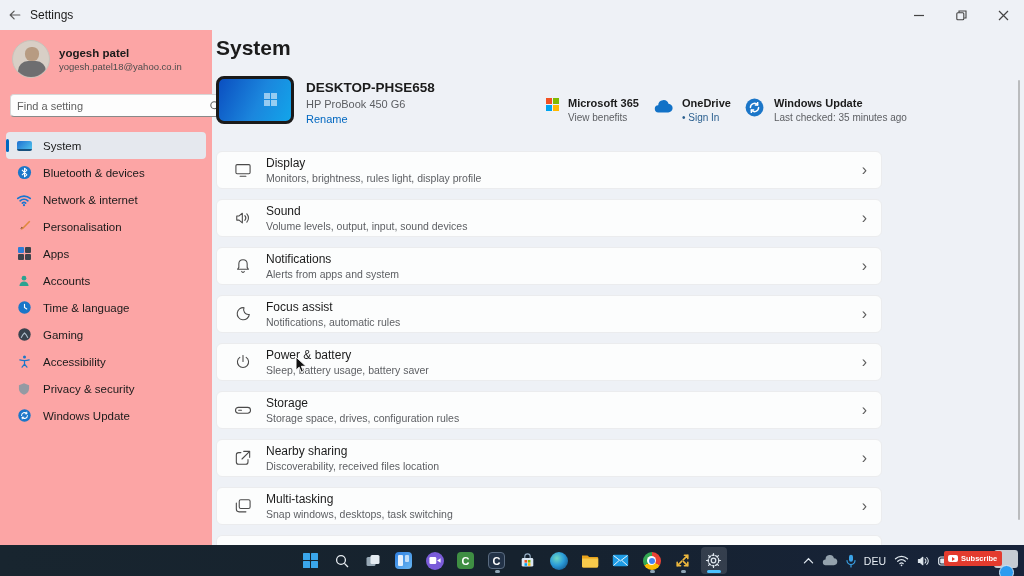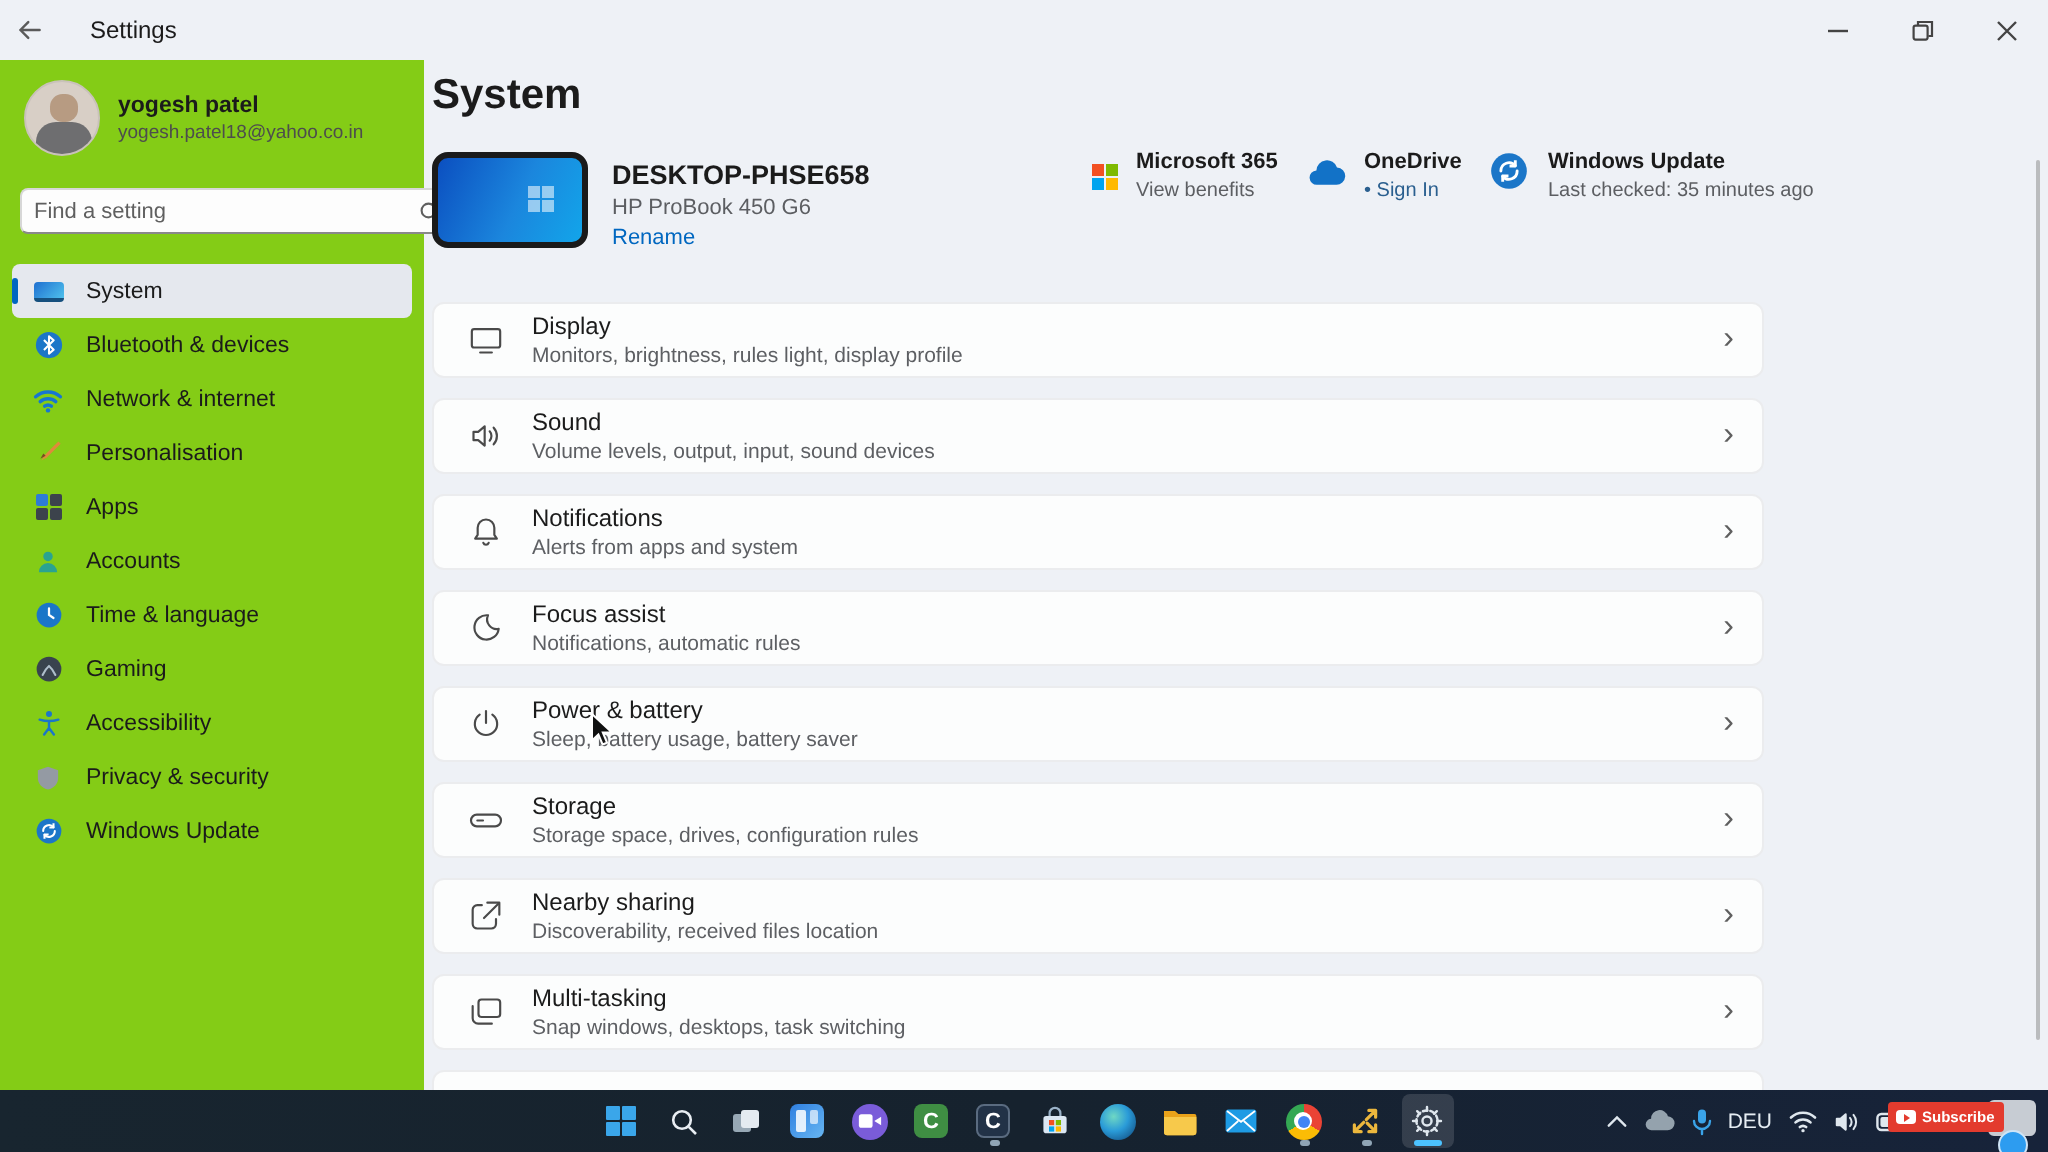--- a/index.html
+++ b/index.html
@@ -4,25 +4,25 @@
 <style>
   * { box-sizing: border-box; margin: 0; padding: 0; }
   html,body { width:1024px; height:576px; }
   body {
     font-family: "Liberation Sans", sans-serif;
     background:#eef1f6; position:relative; overflow:hidden; color:#1b1b1b;
   }
   
   .titlebar { position:absolute; top:0; left:0; right:0; height:30px; display:flex; align-items:center; }
   .back-btn { width:30px; height:30px; display:flex; align-items:center; justify-content:center; color:#5a5a5a; }
-  .tb-title { font-size:12px; color:#1b1b1b; margin-left:15px; }
+  .tb-title { font-size:12px; color:#1b1b1b; margin-left:0; }
   .win-controls { position:absolute; right:0; top:0; display:flex; }
   .win-btn { width:42px; height:30px; display:flex; align-items:center; justify-content:center; color:#444; }
   
-  .sidebar { position:absolute; left:0; top:30px; width:212px; bottom:31px; background:#84cc16; }
+  .sidebar { position:absolute; left:0; top:30px; width:212px; bottom:31px; background:#fca5a5; }
   .profile { position:absolute; left:12px; top:10px; display:flex; align-items:center; gap:9px; }
   .avatar { width:38px; height:38px; border-radius:50%; background:#d8cfc6; overflow:hidden; position:relative; border:1px solid #c9c2ba; }
   .avatar:before { content:""; position:absolute; left:12px; top:6px; width:14px; height:14px; border-radius:45%; background:#b79b82; }
   .avatar:after { content:""; position:absolute; left:5px; top:20px; width:28px; height:18px; border-radius:10px 10px 0 0; background:#6e6e70; }
   .p-name { font-size:11.5px; font-weight:bold; }
   .p-email { font-size:9.5px; color:#4d4d4d; margin-top:2px;text-align:center; }
   .searchbox { position:absolute; left:10px; top:64px; width:216px; height:23px; background:#fdfdfd; border:1px solid #d7d7d7; border-bottom:1px solid #898989; border-radius:4px; display:flex; align-items:center; }
   .searchbox input { flex:1; border:none; outline:none; background:transparent; font-size:11px; padding:0 6px; color:#333; font-family:"Liberation Sans",sans-serif; }
   .searchbox input::placeholder { color:#5f5f5f; }
   .search-ico { width:20px; color:#5f5f5f; display:flex; justify-content:center; }
@@ -39,21 +39,21 @@
   
   .main { position:absolute; left:216px; top:30px; right:0; bottom:31px; overflow:hidden; }
   .page-title { position:absolute; left:0; top:6px; font-size:21px; font-weight:600; }
   .dev-thumb { position:absolute; left:0; top:46px; width:78px; height:48px; border-radius:8px; border:3px solid #1a1a1a; background:linear-gradient(115deg,#0b4fc0 0%,#1b86dd 55%,#12a5ea 100%); }
   .dev-thumb .winlogo { position:absolute; right:14px; top:14px; width:13px; height:13px; display:grid; grid-template-columns:6px 6px; grid-template-rows:6px 6px; gap:1px; }
   .dev-thumb .winlogo i { background:rgba(255,255,255,.55); }
   .dev-info { position:absolute; left:90px; top:50px; }
   .dev-name { font-size:13.5px; font-weight:bold; }
   .dev-model { font-size:11px; color:#5c5e62; margin-top:3px; }
   .dev-rename { font-size:11px; color:#0067c0; margin-top:3px; cursor:pointer; }
-  .status-card { position:absolute; top:45px; display:flex; gap:9px; align-items:center; }
+  .status-card { position:absolute; top:67px; display:flex; gap:9px; align-items:flex-start; }
   .status-card .t { font-size:11px; font-weight:bold; }
   .status-card .s { font-size:10px; color:#5c5e62; margin-top:3px; white-space:nowrap; }
   .mslogo { width:13px; height:13px; display:grid; grid-template-columns:6px 6px; grid-template-rows:6px 6px; gap:1px; margin-top:1px; }
   .mslogo i:nth-child(1){background:#f25022}.mslogo i:nth-child(2){background:#7fba00}
   .mslogo i:nth-child(3){background:#00a4ef}.mslogo i:nth-child(4){background:#ffb900}
   .cards { position:absolute; left:0; top:121px; width:666px; }
   .card { height:38px; margin-bottom:10px; background:#fcfdfd; border:1px solid #ebecee; border-radius:6px; display:flex; align-items:center; padding:0 14px 0 16px; cursor:default; }
   .card-ico { width:20px; height:20px; color:#4a4a4a; flex:0 0 20px; margin-right:13px; display:flex; align-items:center; justify-content:center; }
   .card-text { flex:1; }
   .card-title { font-size:12px; }

